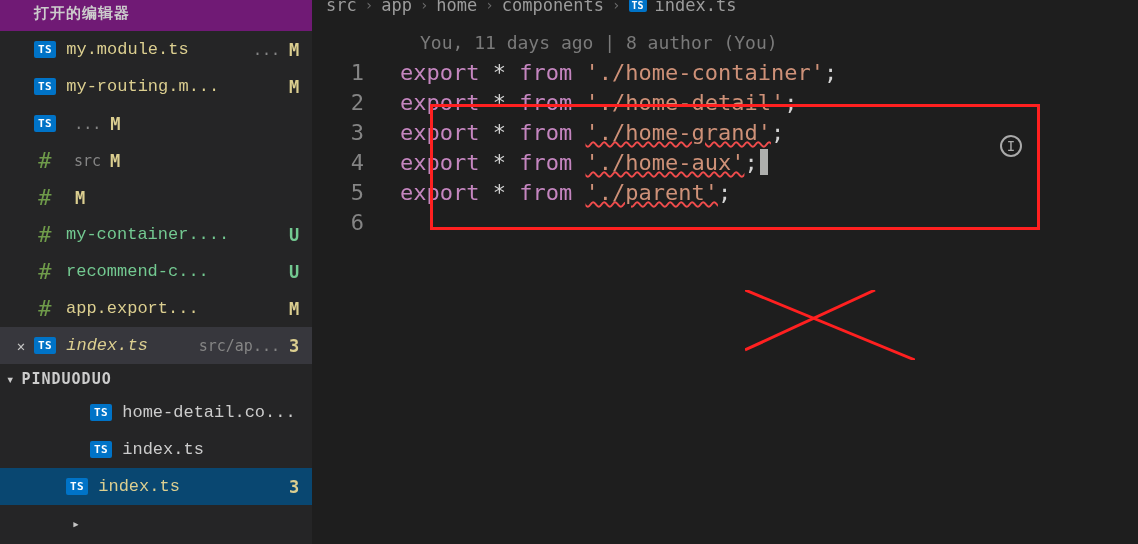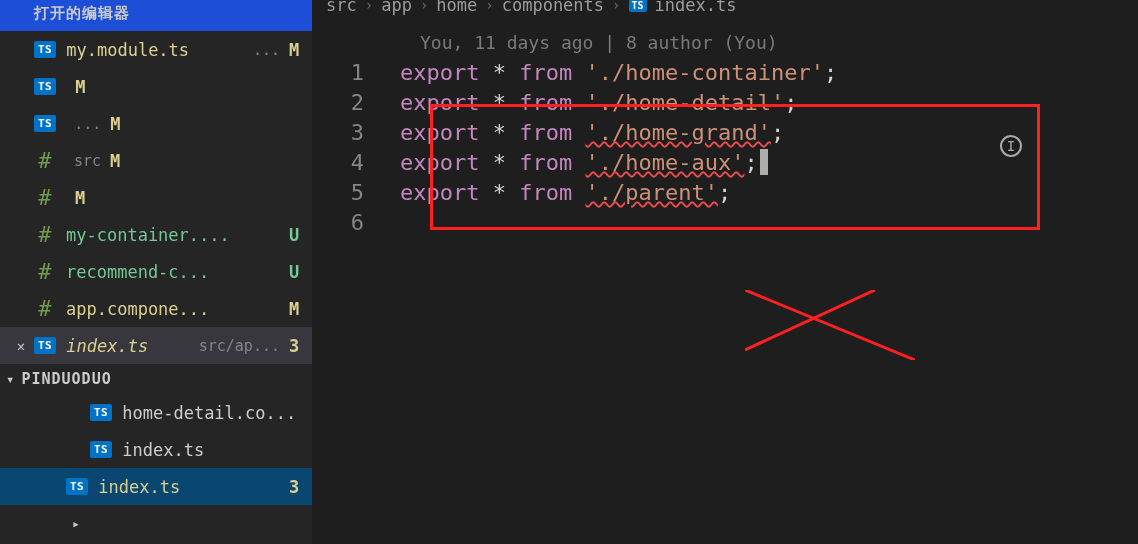--- a/index.html
+++ b/index.html
@@ -22,21 +22,21 @@
   
   .sidebar {
     width: 312px;
     background: #252526;
     display: flex;
     flex-direction: column;
     overflow: hidden;
   }
 
   .open-editors-header {
-    background: #1d4ed8;
+    background: #701a75;
     color: #cccccc;
     font-size: 15px;
     font-weight: bold;
     padding: 4px 7px 8px 34px;
     letter-spacing: 1px;
     text-transform: uppercase;
   }
 
   .file-item {
     display: flex;
@@ -83,20 +83,21 @@
     padding: 0 4px;
   }
 
   .file-name {
     color: #cccccc;
     flex: 1;
     white-space: nowrap;
     overflow: hidden;
     text-overflow: ellipsis;
     font-size: 17px;
+    font-family: Liberation Mono, monospace;
   }
   .file-name.modified-italic {
     font-style: italic;
     color: #dccf90;
   }
   .file-name.modified {
     color: #dccf90;
   }
   .file-name.untracked {
     color: #73c991;
@@ -298,20 +299,21 @@
     <div class="file-item">
       <span class="close-icon-slot"></span>
       <span class="file-ts-badge">TS</span>
       <span class="file-name modified">my.module.ts</span>
       <span class="file-dir">...</span>
       <span class="file-status M">M</span>
     </div>
     <div class="file-item">
       <span class="close-icon-slot"></span>
       <span class="file-ts-badge">TS</span>
+      <span class="file-name modified">my-routing.m...</span>
       <span class="file-status M">M</span>
     </div>
     <div class="file-item">
       <span class="close-icon-slot"></span>
       <span class="file-ts-badge">TS</span>
       <span class="file-dir">...</span>
       <span class="file-status M">M</span>
     </div>
     <div class="file-item">
       <span class="close-icon-slot"></span>
@@ -332,21 +334,21 @@
     </div>
     <div class="file-item">
       <span class="close-icon-slot"></span>
       <span class="file-ts-badge hash">#</span>
       <span class="file-name untracked">recommend-c...</span>
       <span class="file-status U">U</span>
     </div>
     <div class="file-item">
       <span class="close-icon-slot"></span>
       <span class="file-ts-badge hash">#</span>
-      <span class="file-name modified">app.compone...</span>
+      <span class="file-name modified">app.export...</span>
       <span class="file-status M">M</span>
     </div>
 
     <div class="file-item active-open">
       <span class="close-icon-slot">✕</span>
       <span class="file-ts-badge">TS</span>
       <span class="file-name modified-italic">index.ts</span>
       <span class="file-dir">src/ap...</span>
       <span class="file-status problem">3</span>
     </div>

